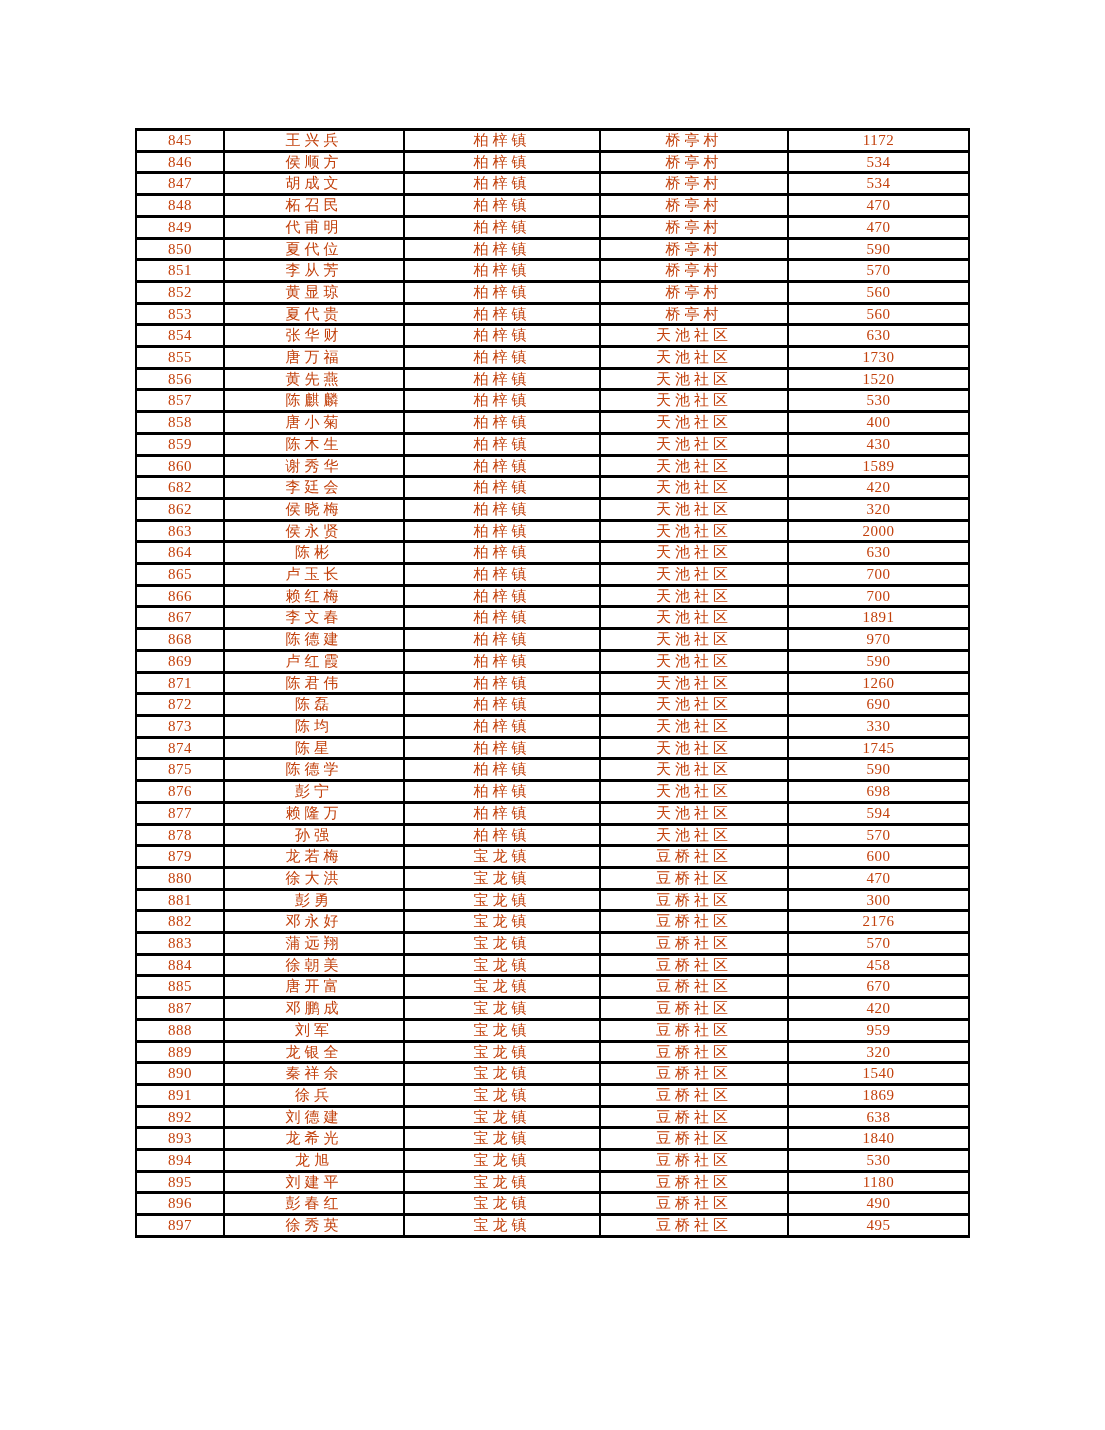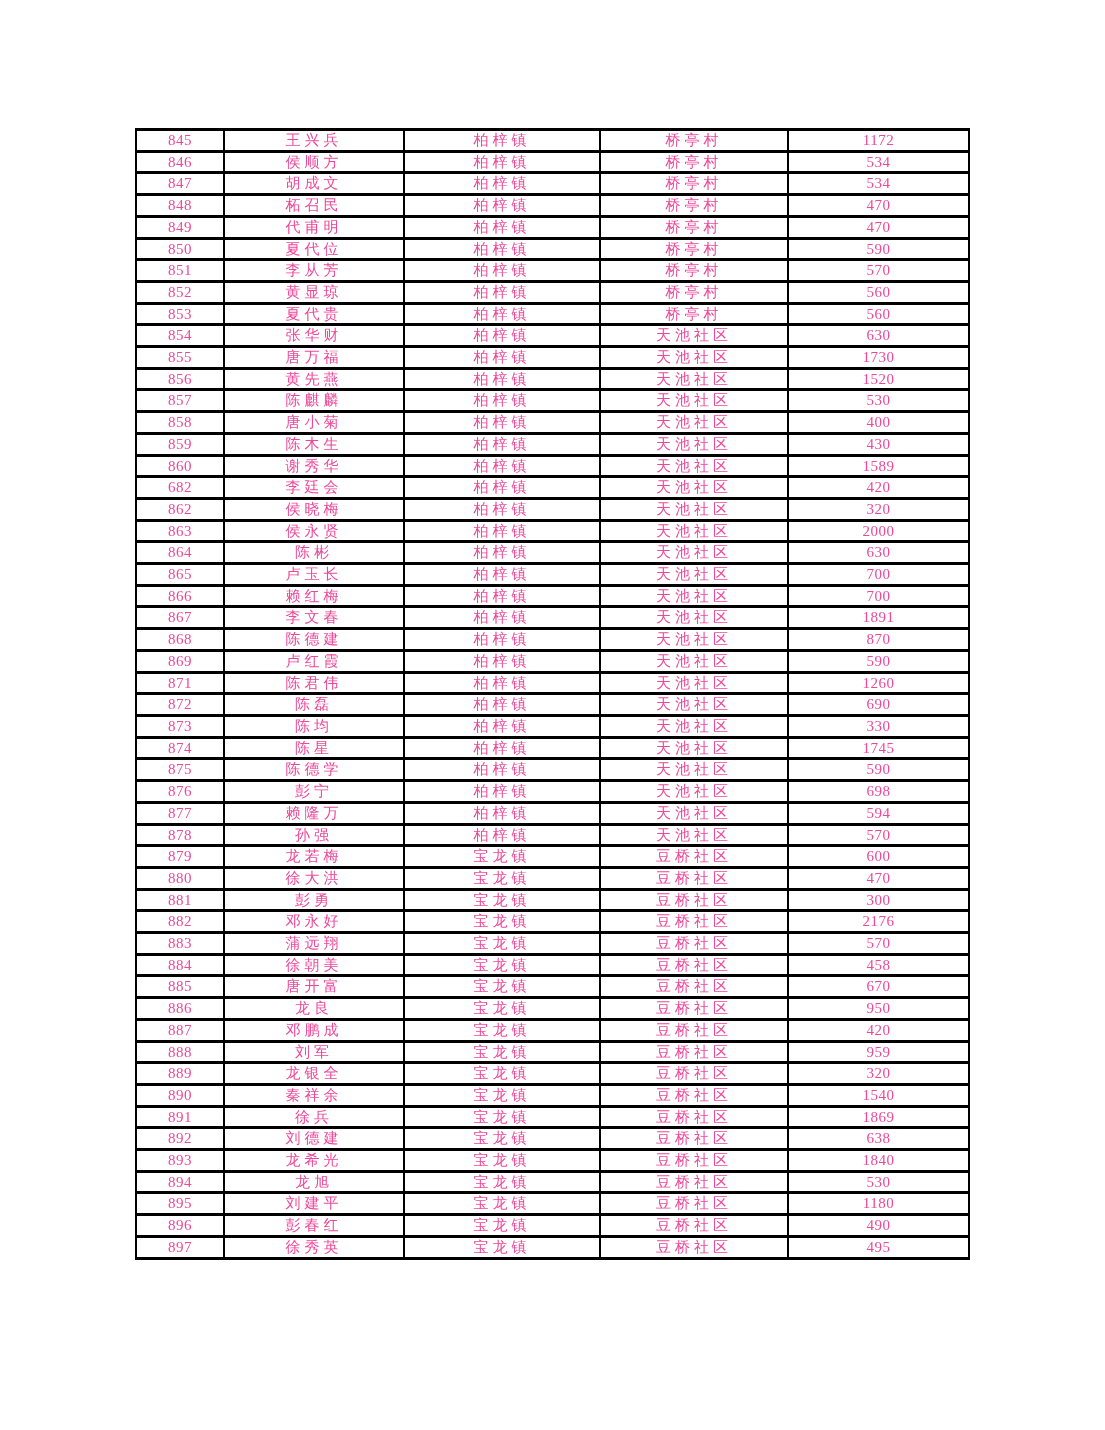--- a/index.html
+++ b/index.html
@@ -6,21 +6,21 @@
     margin: 0;
     padding: 0;
     background: #ffffff;
   }
   .page {
     position: relative;
     width: 1105px;
     height: 1430px;
     background: #ffffff;
     font-family: "Liberation Serif", "DejaVu Serif", serif;
-    color: #ec4899;
+    color: #c2410c;
     overflow: hidden;
   }
   table.roster {
     position: absolute;
     left: 135px;
     top: 128px;
     width: 833px;
     border-collapse: collapse;
     table-layout: fixed;
   }
@@ -214,21 +214,21 @@
           <td class="c-name">李文春</td>
           <td class="c-town">柏梓镇</td>
           <td class="c-village">天池社区</td>
           <td class="c-amount">1891</td>
         </tr>
         <tr>
           <td class="c-serial">868</td>
           <td class="c-name">陈德建</td>
           <td class="c-town">柏梓镇</td>
           <td class="c-village">天池社区</td>
-          <td class="c-amount">870</td>
+          <td class="c-amount">970</td>
         </tr>
         <tr>
           <td class="c-serial">869</td>
           <td class="c-name">卢红霞</td>
           <td class="c-town">柏梓镇</td>
           <td class="c-village">天池社区</td>
           <td class="c-amount">590</td>
         </tr>
         <tr>
           <td class="c-serial">871</td>
@@ -327,27 +327,20 @@
           <td class="c-town">宝龙镇</td>
           <td class="c-village">豆桥社区</td>
           <td class="c-amount">458</td>
         </tr>
         <tr>
           <td class="c-serial">885</td>
           <td class="c-name">唐开富</td>
           <td class="c-town">宝龙镇</td>
           <td class="c-village">豆桥社区</td>
           <td class="c-amount">670</td>
-        </tr>
-        <tr>
-          <td class="c-serial">886</td>
-          <td class="c-name">龙良</td>
-          <td class="c-town">宝龙镇</td>
-          <td class="c-village">豆桥社区</td>
-          <td class="c-amount">950</td>
         </tr>
         <tr>
           <td class="c-serial">887</td>
           <td class="c-name">邓鹏成</td>
           <td class="c-town">宝龙镇</td>
           <td class="c-village">豆桥社区</td>
           <td class="c-amount">420</td>
         </tr>
         <tr>
           <td class="c-serial">888</td>

